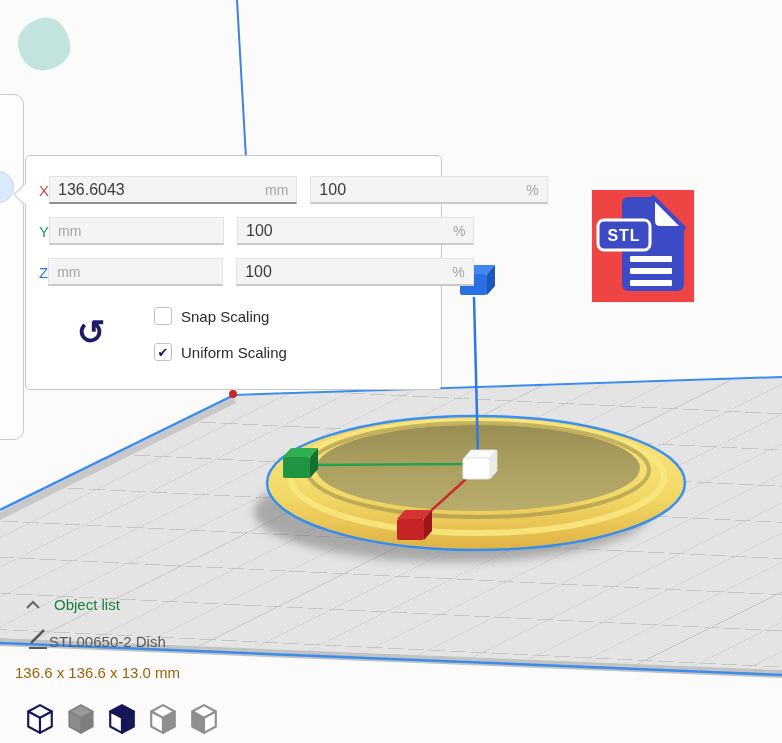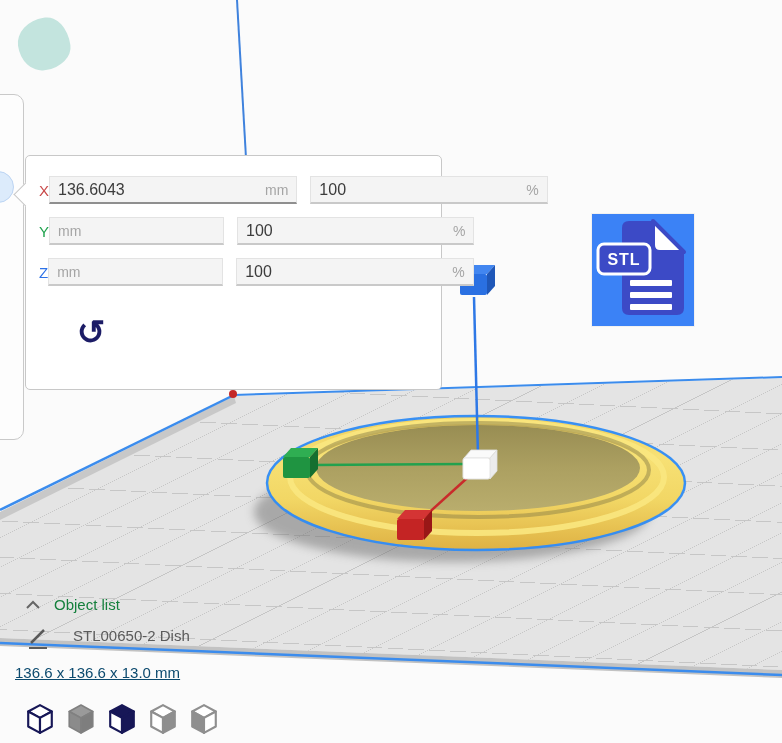--- a/index.html
+++ b/index.html
@@ -58,32 +58,32 @@
   .reset-glyph{font-size:34px;font-weight:bold;line-height:1;}
   .checks{position:absolute;left:128px;top:150px;}
   .check-row{display:flex;align-items:center;margin-bottom:16px;height:20px;cursor:pointer;}
   .checkbox{width:18px;height:18px;background:#fff;border:1px solid #c2c2c2;border-radius:3px;
             display:flex;align-items:center;justify-content:center;box-sizing:border-box;}
   .checkmark{display:none;font-size:13px;color:#14145a;line-height:1;}
   .checkmark.on{display:block;}
   .check-label{font-size:15px;color:#2b2b2b;margin-left:9px;}
 
   
-  .stl-card{position:absolute;left:592px;top:214px;width:102px;height:112px;background:#3b82f6;
+  .stl-card{position:absolute;left:592px;top:190px;width:102px;height:112px;background:#ef4444;
             box-shadow:0 0 0 1px #f1f1f1;z-index:35;text-align:center;}
 
   
   .bottom-ui{position:absolute;inset:0;z-index:45;pointer-events:none;}
   .bottom-ui *{pointer-events:auto;}
   .objlist-header{position:absolute;left:25px;top:596px;display:flex;align-items:center;gap:13px;
                   cursor:pointer;background:transparent;border:none;padding:0;}
   .objlist-header .txt{font-size:15px;color:#15803d;font-family:"Liberation Sans",sans-serif;}
-  .objlist-item{position:absolute;left:27px;top:627px;display:flex;align-items:flex-start;gap:24px;}
+  .objlist-item{position:absolute;left:27px;top:627px;display:flex;align-items:flex-end;gap:0;}
   .objlist-item .txt{font-size:15px;color:#5a5a5a;}
-  .dims{position:absolute;left:15px;top:664px;font-size:15px;color:#0c4a6e;text-decoration:underline;}
+  .dims{position:absolute;left:15px;top:664px;font-size:15px;color:#a16207;}
   .view-icons{position:absolute;left:24px;top:704px;display:flex;gap:9px;}
   .view-icon-btn{width:32px;height:32px;border:none;background:transparent;padding:0;cursor:pointer;}
 </style>
 </head>
 <body>
 
 <div class="stage">
 
   <div class="logo">
     <div class="logo-blob"></div>
@@ -200,20 +200,34 @@
           <input value="100" style="">
           <span class="unit">%</span>
         </div>
       </div>
     </div>
 
     <button class="reset-btn">
       <span class="reset-glyph" style="color: rgb(28, 28, 102);">↺</span>
     </button>
 
+    <div class="checks">
+      <label class="check-row">
+        <span class="checkbox">
+          
+        </span>
+        <span class="check-label">Snap Scaling</span>
+      </label>
+      <label class="check-row">
+        <span class="checkbox">
+          <span class="checkmark on">✔</span>
+        </span>
+        <span class="check-label">Uniform Scaling</span>
+      </label>
+    </div>
   </div>
 
   <div class="stl-card">
     <svg width="102" height="112" viewBox="0 0 102 112">
       <path d="M30 14 q0 -7 7 -7 h24 l31 31 v56 q0 7 -7 7 h-48 q-7 0 -7 -7 z" fill="#3c4ac6"></path>
       <path d="M61 7 l31 31 h-24 q-7 0 -7 -7 z" fill="#ffffff" stroke="#3c4ac6" stroke-width="4" stroke-linejoin="round"></path>
       <rect x="6" y="30" width="52" height="30" rx="6" fill="#3c4ac6" stroke="#ffffff" stroke-width="3"></rect>
       <text x="32" y="51" text-anchor="middle" font-family="Liberation Sans, sans-serif" font-size="16" font-weight="bold" fill="#ffffff" letter-spacing="1">STL</text>
       <rect x="38" y="66" width="42" height="6" rx="1" fill="#ffffff"></rect>
       <rect x="38" y="78" width="42" height="6" rx="1" fill="#ffffff"></rect>

